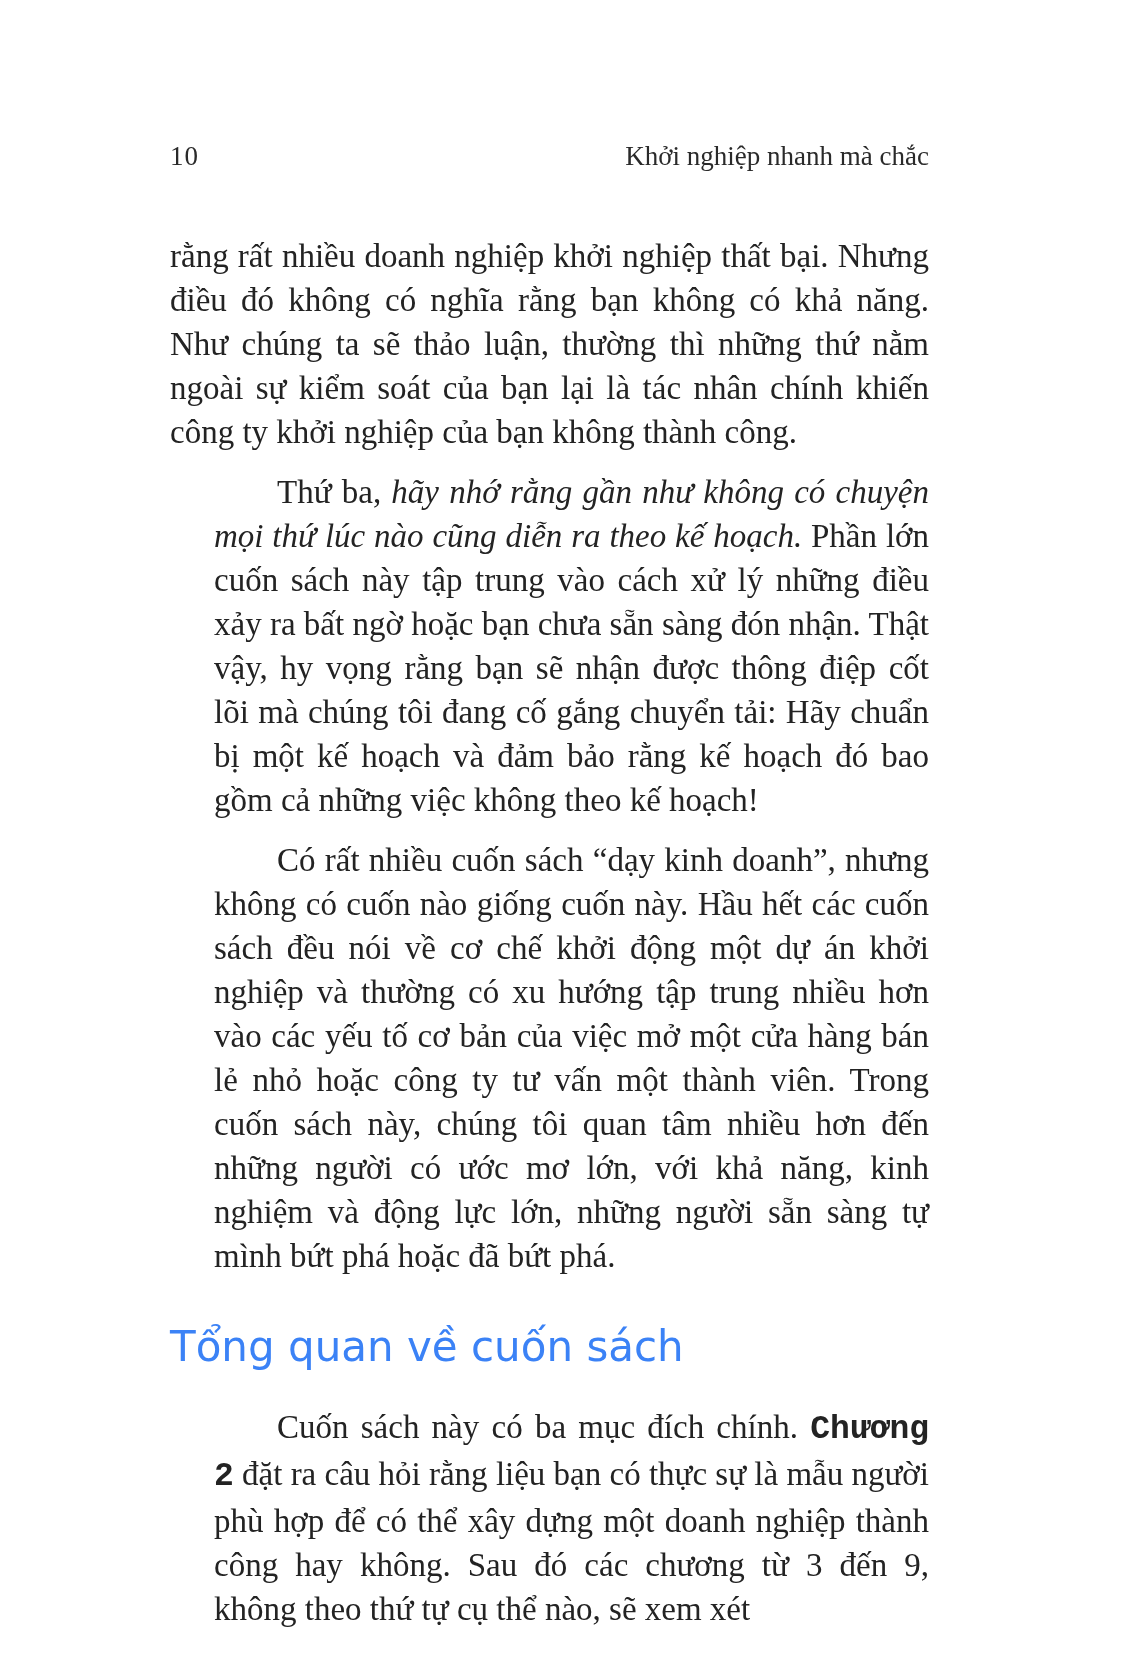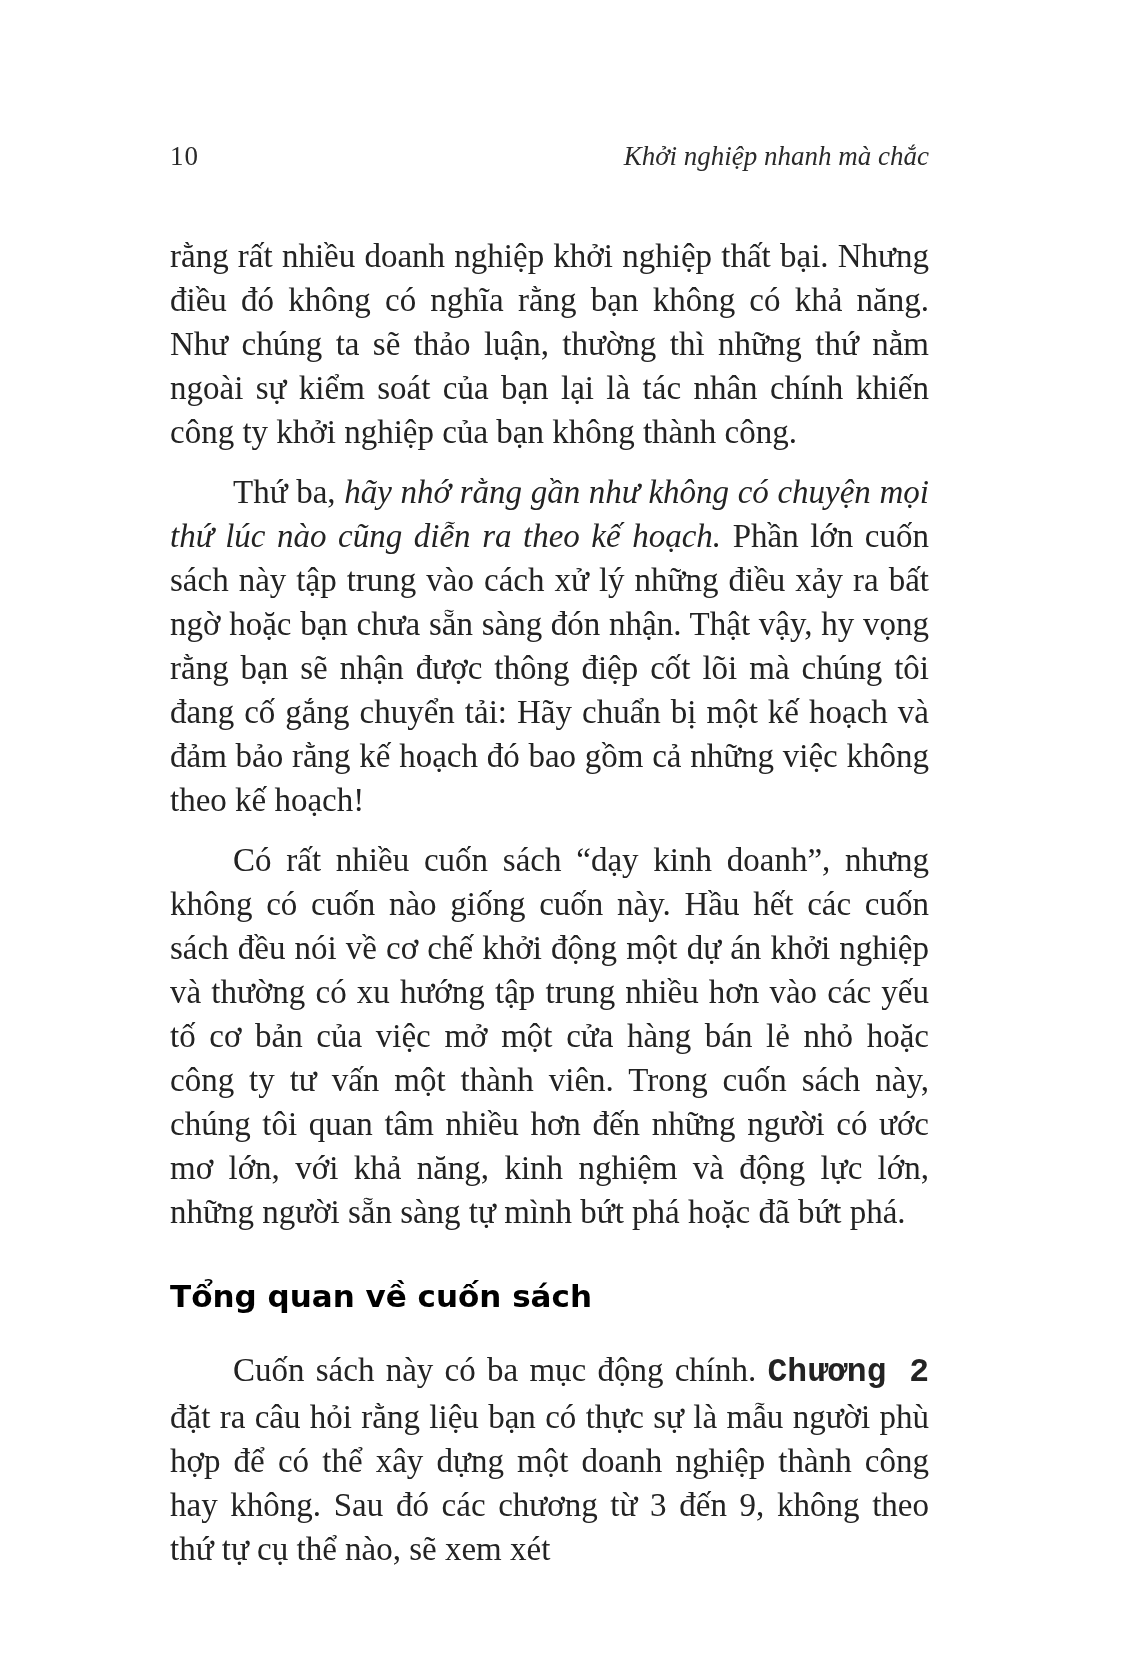--- a/index.html
+++ b/index.html
@@ -26,61 +26,61 @@
     align-items: center;
     font-size: 27px;
     line-height: 1.2;
     color: #2a2a2a;
   }
   .page-number {
     font-style: normal;
     letter-spacing: 1px;
   }
   .running-title {
-    font-style: italic;
   }
   .page-body {
     margin-top: 62px;
   }
   .paragraph {
     margin: 0 0 16px 0;
     font-size: 33px;
     line-height: 44px;
     text-align: justify;
     text-justify: inter-word;
     color: #232323;
   }
   .paragraph.indent {
     text-indent: 63px;
+    margin-left: 44px;
   }
   .paragraph .italic {
     font-style: italic;
   }
   .paragraph .bold {
     font-weight: bold;
     font-family: Liberation Mono, monospace;
   }
   .section-heading {
     font-family: "DejaVu Sans", "Liberation Sans", sans-serif;
-    font-size: 31px;
-    font-weight: bold;
-    color: #000000;
+    font-size: 42px;
+    font-weight: normal;
+    color: #3b82f6;
     margin: 44px 0 32px 0;
     line-height: 1.2;
   }
 </style>
 </head>
 <body>
 
 <div class="page">
   <header class="page-header">
     <span class="page-number">10</span>
     <span class="running-title">Khởi nghiệp nhanh mà chắc</span>
   </header>
 
   <main class="page-body" id="page-body">
       <p class="paragraph"><span>rằng rất nhiều doanh nghiệp khởi nghiệp thất bại. Nhưng điều đó không có nghĩa rằng bạn không có khả năng. Như chúng ta sẽ thảo luận, thường thì những thứ nằm ngoài sự kiểm soát của bạn lại là tác nhân chính khiến công ty khởi nghiệp của bạn không thành công.</span></p>
       <p class="paragraph indent"><span>Thứ ba, </span><span class="italic">hãy nhớ rằng gần như không có chuyện mọi thứ lúc nào cũng diễn ra theo kế hoạch.</span><span> Phần lớn cuốn sách này tập trung vào cách xử lý những điều xảy ra bất ngờ hoặc bạn chưa sẵn sàng đón nhận. Thật vậy, hy vọng rằng bạn sẽ nhận được thông điệp cốt lõi mà chúng tôi đang cố gắng chuyển tải: Hãy chuẩn bị một kế hoạch và đảm bảo rằng kế hoạch đó bao gồm cả những việc không theo kế hoạch!</span></p>
       <p class="paragraph indent"><span>Có rất nhiều cuốn sách “dạy kinh doanh”, nhưng không có cuốn nào giống cuốn này. Hầu hết các cuốn sách đều nói về cơ chế khởi động một dự án khởi nghiệp và thường có xu hướng tập trung nhiều hơn vào các yếu tố cơ bản của việc mở một cửa hàng bán lẻ nhỏ hoặc công ty tư vấn một thành viên. Trong cuốn sách này, chúng tôi quan tâm nhiều hơn đến những người có ước mơ lớn, với khả năng, kinh nghiệm và động lực lớn, những người sẵn sàng tự mình bứt phá hoặc đã bứt phá.</span></p>
       <h2 class="section-heading">Tổng quan về cuốn sách</h2>
-      <p class="paragraph indent"><span>Cuốn sách này có ba mục động chính. </span><span class="bold">Chương 2</span><span> đặt ra câu hỏi rằng liệu bạn có thực sự là mẫu người phù hợp để có thể xây dựng một doanh nghiệp thành công hay không. Sau đó các chương từ 3 đến 9, không theo thứ tự cụ thể nào, sẽ xem xét</span></p>
+      <p class="paragraph indent"><span>Cuốn sách này có ba mục đích chính. </span><span class="bold">Chương 2</span><span> đặt ra câu hỏi rằng liệu bạn có thực sự là mẫu người phù hợp để có thể xây dựng một doanh nghiệp thành công hay không. Sau đó các chương từ 3 đến 9, không theo thứ tự cụ thể nào, sẽ xem xét</span></p>
     </main>
 </div>
 
 </body></html>

